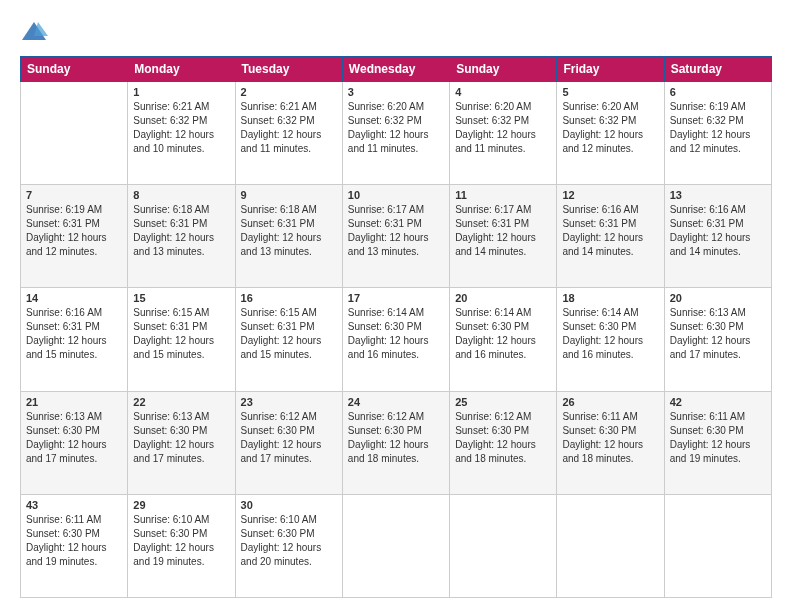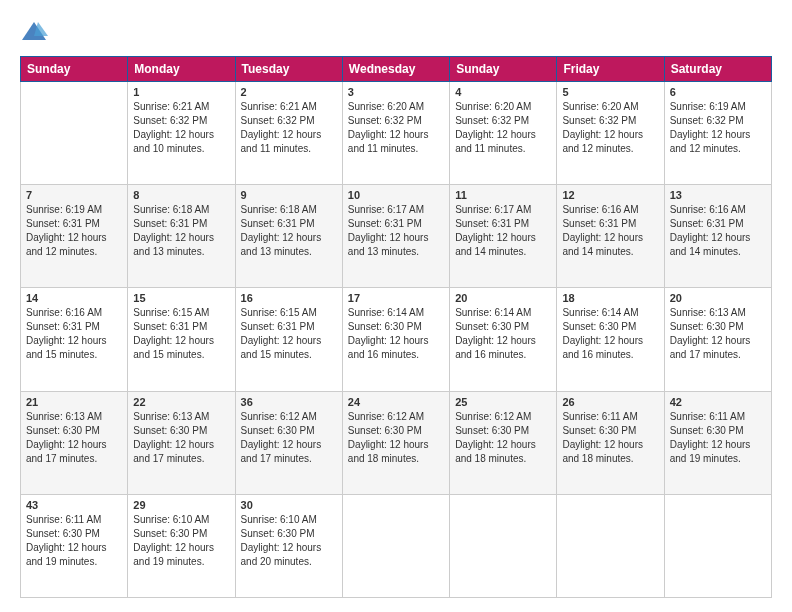--- a/index.html
+++ b/index.html
@@ -227,21 +227,21 @@
         <tr>
           <td>
             <span class="day-number">21</span>
             <div class="day-info">Sunrise: 6:13 AM<br>Sunset: 6:30 PM<br>Daylight: 12 hours<br>and 17 minutes.</div>
           </td>
           <td>
             <span class="day-number">22</span>
             <div class="day-info">Sunrise: 6:13 AM<br>Sunset: 6:30 PM<br>Daylight: 12 hours<br>and 17 minutes.</div>
           </td>
           <td>
-            <span class="day-number">36</span>
+            <span class="day-number">23</span>
             <div class="day-info">Sunrise: 6:12 AM<br>Sunset: 6:30 PM<br>Daylight: 12 hours<br>and 17 minutes.</div>
           </td>
           <td>
             <span class="day-number">24</span>
             <div class="day-info">Sunrise: 6:12 AM<br>Sunset: 6:30 PM<br>Daylight: 12 hours<br>and 18 minutes.</div>
           </td>
           <td>
             <span class="day-number">25</span>
             <div class="day-info">Sunrise: 6:12 AM<br>Sunset: 6:30 PM<br>Daylight: 12 hours<br>and 18 minutes.</div>
           </td>

